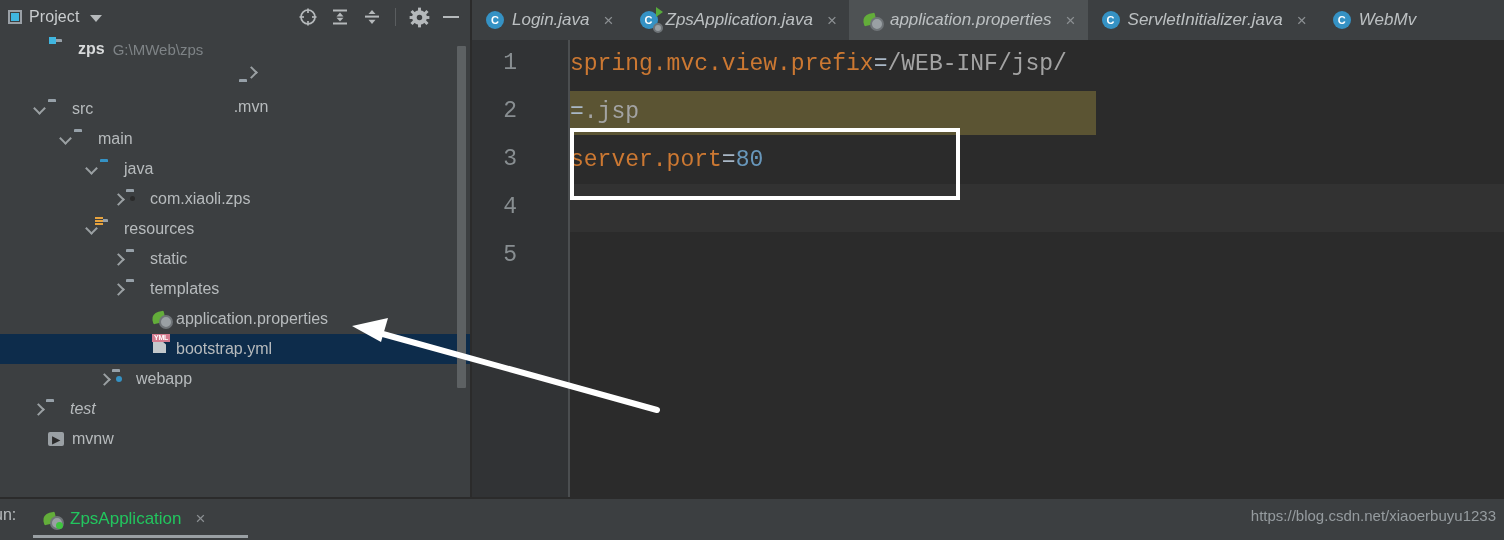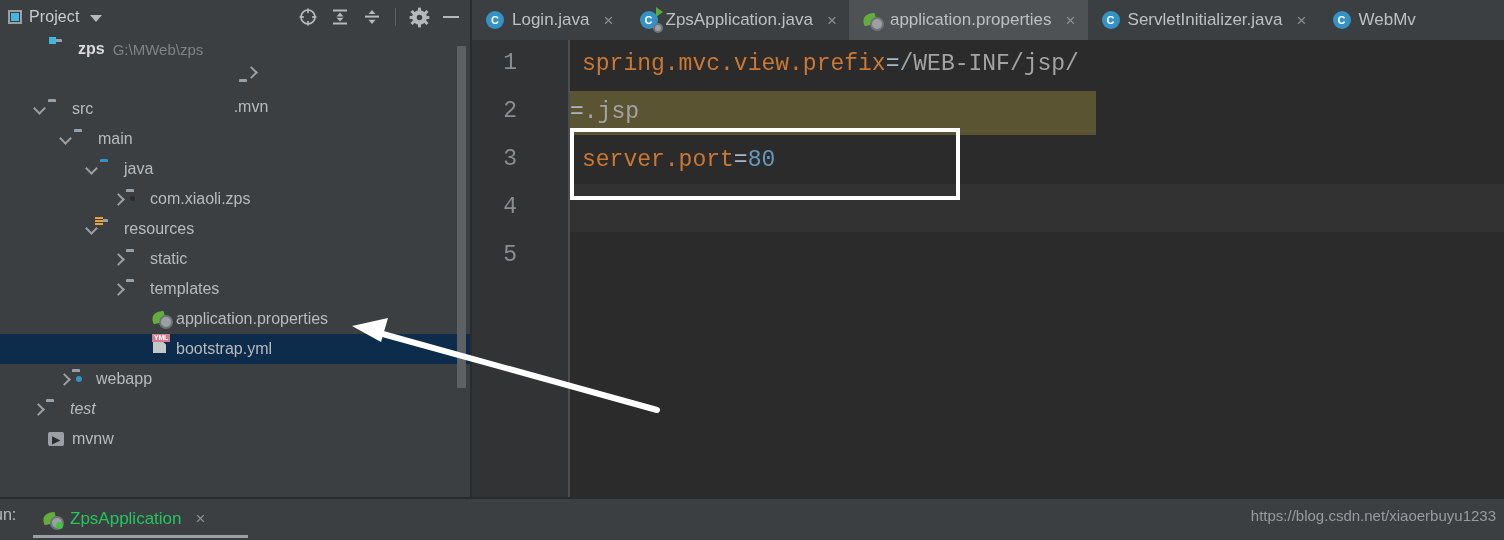--- a/index.html
+++ b/index.html
@@ -145,21 +145,21 @@
 
   #tabs {
     position: absolute; left: 0; top: 0; height: 40px; width: 1032px;
     background: #3c3f41; display: flex; align-items: stretch;
   }
   .tab {
     display: flex; align-items: center; gap: 8px; padding: 0 10px 0 14px;
     color: #b7bbbd; font-size: 17px; position: relative;
   }
   .tab.active { background: #4e5254; }
-  .tab .tab-title { font-size: 17px; color: #bcc0c2; }
+  .tab .tab-title { font-size: 17px; color: #bcc0c2; font-style: italic; }
   .tab .tab-close {
     color: #8c9093; font-size: 17px; line-height: 1; margin-left: 4px; width: 14px; text-align: center;
   }
   .javaicon {
     width: 18px; height: 18px; border-radius: 50%; background: #3592c4;
     color: #fff; font-size: 11px; font-weight: bold;
     display: flex; align-items: center; justify-content: center;
   }
   .javaicon.run { position: relative; background: #3592c4; }
   .javaicon.run::after {
@@ -178,21 +178,21 @@
   #gutter-line { position: absolute; left: 96px; top: 40px; width: 2px; height: 457px; background: #4b4e50; }
   .lnum {
     position: absolute; right: 52px; width: 40px; text-align: right;
     color: #888e91; font-family: "Liberation Mono", monospace; font-size: 23px;
   }
   #code { position: absolute; left: 98px; top: 40px; width: 934px; height: 457px; }
   .codeline {
     position: absolute; left: 0; width: 934px; height: 48px; display: flex; align-items: center;
     font-family: "Liberation Mono", monospace; font-size: 23px; white-space: pre;
   }
-  .k { color: #cc7832; margin-left: 12px; }
+  .k { color: #cc7832; }
   .k2 { color: #e08a45; }
   .eq { color: #a9b7c6; }
   .val { color: #a3a3a3; }
   .num { color: #6897bb; }
   .hl-row { position: absolute; left: 0; height: 44px; background: #5b5433; }
   .caretband { position: absolute; left: 0; width: 934px; height: 48px; background: #323232; }
   #gutter-caretband { position: absolute; left: 0; width: 97px; height: 48px; background: #313335; }
 
   
   #white-box {
@@ -353,21 +353,21 @@
         <div class="row" style="padding-left: 136px;">
           <span class="arrow"></span>
           <span class="ic"><span class="leaf"></span></span>
           <span class="row-label">application.properties</span>
         </div>
         <div class="row selected" style="padding-left: 136px;">
           <span class="arrow"></span>
           <span class="ic"><span class="doc"><span class="tag yml">YML</span></span></span>
           <span class="row-label">bootstrap.yml</span>
         </div>
-        <div class="row" style="padding-left: 56px;">
+        <div class="row" style="padding-left: 96px;">
           <span class="arrow">
             <span class="chev"></span>
           </span>
           <span class="ic"><span class="folder badge-web"></span></span>
           <span class="row-label">webapp</span>
         </div>
         <div class="row" style="padding-left: 30px; font-style: italic;">
           <span class="arrow">
             <span class="chev"></span>
           </span>

